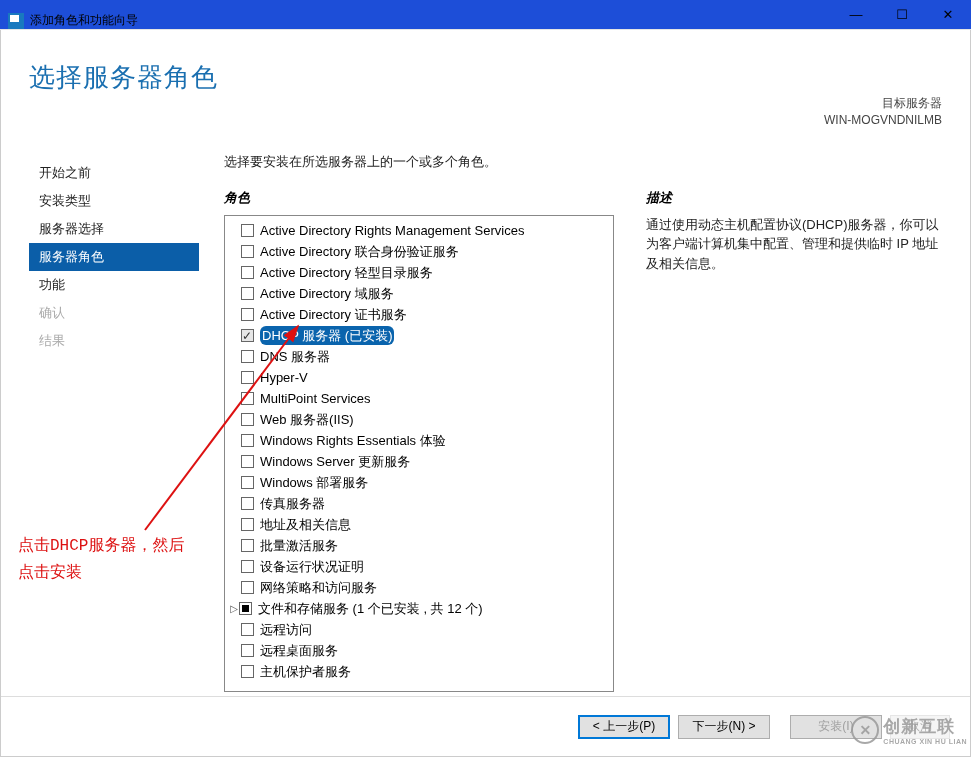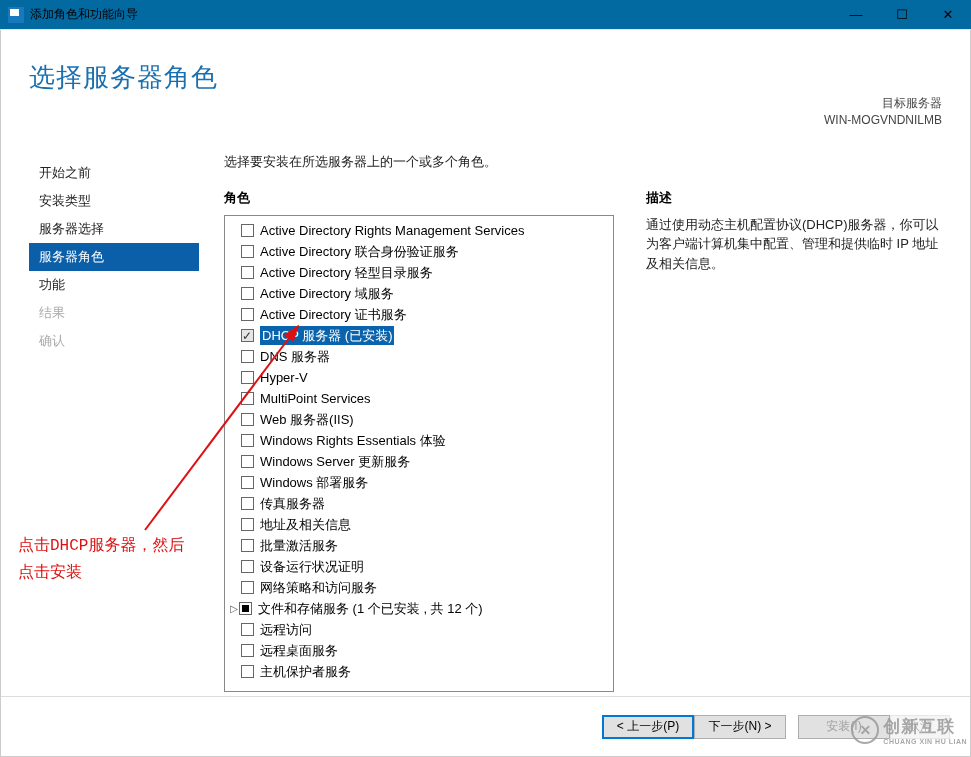--- a/index.html
+++ b/index.html
@@ -11,24 +11,24 @@
     color: #000;
     width: 971px;
     height: 757px;
     position: relative;
     overflow: hidden;
   }
   
   .titlebar {
     height: 30px;
     display: flex;
-    align-items: center;
+    align-items: flex-end;
     padding-left: 8px;
     border-bottom: 1px solid #e5e5e5;
-    background: #0369a1;
+    background: #1d4ed8;
   }
   .titlebar-icon {
     width: 16px; height: 16px;
     background: #1979bf;
     margin-right: 6px;
     position: relative;
   }
   .titlebar-icon::before {
     content:"";position:absolute;left:2px;top:2px;width:9px;height:7px;background:#fff;
   }
@@ -66,45 +66,45 @@
     color:#222;
     cursor:default;
   }
   .nav-item.current { background:#0b5ea8; color:#fff; }
   .nav-item.disabled { color:#aaa; }
   
   .content { flex:1; display:flex; flex-direction:column; padding-left: 25px;}
   .instruction { font-size:13px; color:#222; padding:4px 0 18px 0;}
   .cols { display:flex; gap:32px; flex:1; min-height:0;}
   .roles-col { width:390px; display:flex; flex-direction:column;}
-  .col-label { font-weight:bold; font-size:13px; padding-bottom:8px;}
+  .col-label { font-weight:bold; font-size:13px; padding-bottom:8px;font-style:italic;}
   .roles-box {
     flex:1;
     border:1px solid #888;
     overflow-y:auto;
     padding:4px 2px 4px 2px;
     position:relative;
   }
   .role-row { display:flex; align-items:center; padding:1px 2px 1px 14px; font-size:13px; line-height:19px;}
-  .role-row.selected .role-label { background:#0a64ad; color:#fff; padding:0 2px;}
+  .role-row.selected .role-label { background:#0a64ad; color:#fff; padding:0 2px;border-radius:6px;}
   .cb {
     width:13px;height:13px; border:1px solid #666; margin-right:6px; flex-shrink:0; background:#fff; position:relative;
   }
   .cb.checked { background:#e6e6e6; }
   .cb.checked::after { content:"✓"; position:absolute; left:0; top:-3px; font-size:12px; color:#333;}
   .cb.partial { background:#fff;}
   .cb.partial::after { content:""; position:absolute; left:2px; top:2px; width:7px; height:7px; background:#000;}
   .role-row .expander { width:10px; text-align:center; color:#555; margin-right:0px; font-size:10px;}
   .role-row.has-expander { padding-left:2px;}
   .role-label { white-space:nowrap; }
   .desc-col { flex:1; }
   .desc-text { font-size:13px; color:#222; line-height:1.5; padding-right:6px;}
   
   .footer {
-    height:60px; display:flex; align-items:center; justify-content:flex-end; 
+    height:60px; display:flex; align-items:center; justify-content:flex-end; gap:8px;
     padding-right:20px;
     border-top:1px solid #ddd;
     margin-top:4px;
   }
   .btn {
     min-width:92px; height:24px;
     font-size:12px;
     background:#e1e1e1;
     border:1px solid #adadad;
     padding:0 10px;
@@ -161,22 +161,22 @@
   </div>
 
   <div class="main-area">
 
     <div class="nav">
       <div class="nav-item">开始之前</div>
       <div class="nav-item">安装类型</div>
       <div class="nav-item">服务器选择</div>
       <div class="nav-item current">服务器角色</div>
       <div class="nav-item">功能</div>
+      <div class="nav-item disabled">确认</div>
       <div class="nav-item disabled">结果</div>
-      <div class="nav-item disabled">确认</div>
     </div>
 
     <div class="content">
       <div class="instruction">选择要安装在所选服务器上的一个或多个角色。</div>
       <div class="cols">
         <div class="roles-col">
           <div class="col-label">角色</div>
           <div class="roles-box" id="roles-box">
               <div class="role-row">
                 <span class="cb"></span>

